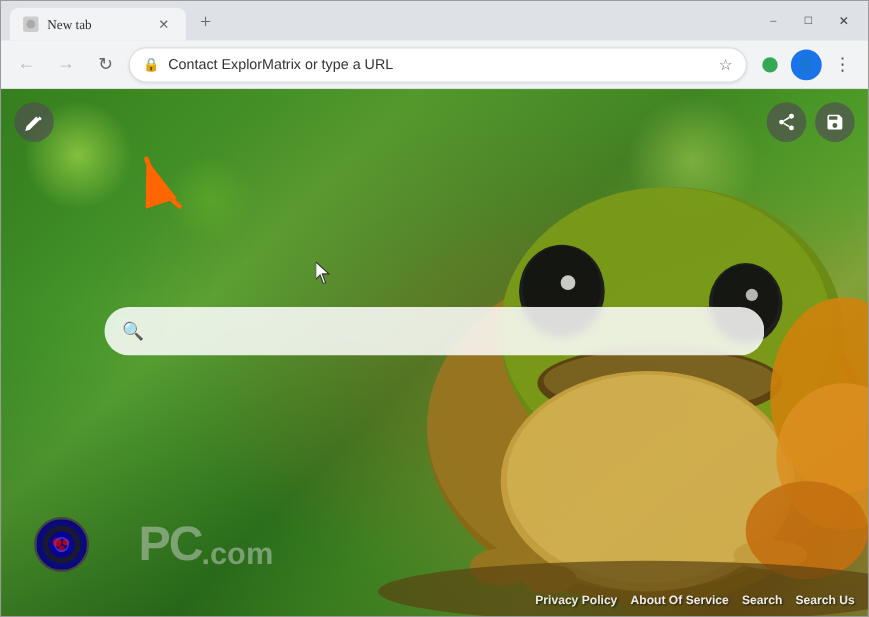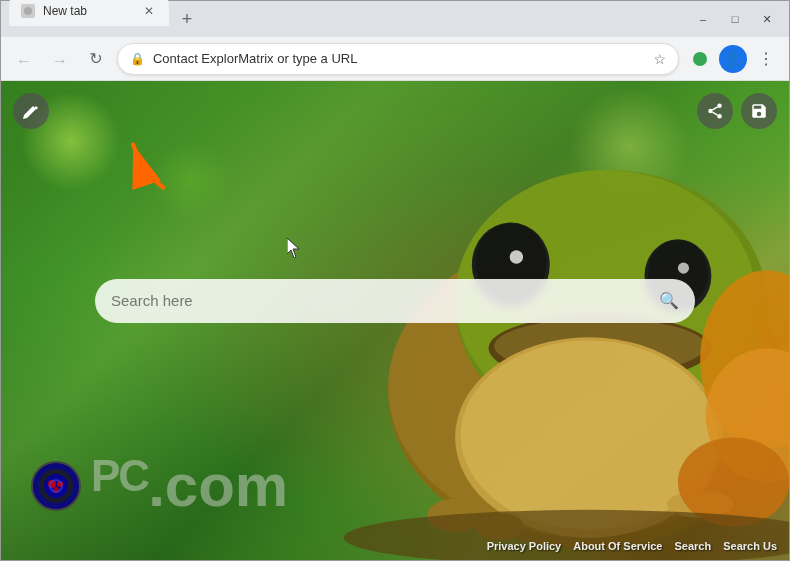--- a/index.html
+++ b/index.html
@@ -2,21 +2,21 @@
 <html><head>
   <meta charset="utf-8">
   <style>
     * { margin: 0; padding: 0; box-sizing: border-box; }
     body { width: 790px; height: 561px; overflow: hidden; font-family: 'Segoe UI', Arial, sans-serif; background: #dee1e6; }
 
     
     .window { width: 790px; height: 561px; display: flex; flex-direction: column; border: 1px solid #999; background: #f1f3f4; }
 
     
-    .titlebar { height: 36px; background: #dee1e6; display: flex; align-items: center; padding: 11px 8px; gap: 0; flex-shrink: 0; }
+    .titlebar { height: 36px; background: #dee1e6; display: flex; align-items: center; padding: 0 8px; gap: 0; flex-shrink: 0; font-family: Liberation Serif, serif; }
     .tab-strip { display: flex; align-items: flex-end; height: 100%; flex: 1; }
     .tab-active { background: #f1f3f4; border-radius: 8px 8px 0 0; padding: 0 12px; height: 30px; display: flex; align-items: center; gap: 8px; font-size: 12px; color: #333; min-width: 160px; max-width: 200px; position: relative; }
     .tab-favicon { width: 14px; height: 14px; background: #ccc; border-radius: 2px; display: flex; align-items: center; justify-content: center; }
     .tab-label { flex: 1; white-space: nowrap; overflow: hidden; text-overflow: ellipsis; }
     .tab-close { width: 16px; height: 16px; display: flex; align-items: center; justify-content: center; border-radius: 50%; color: #666; font-size: 12px; cursor: pointer; }
     .tab-add { margin-left: 4px; width: 28px; height: 28px; display: flex; align-items: center; justify-content: center; border-radius: 50%; color: #666; font-size: 18px; cursor: pointer; align-self: center; }
     .window-controls { display: flex; align-items: center; gap: 4px; margin-left: auto; }
     .win-btn { width: 28px; height: 20px; display: flex; align-items: center; justify-content: center; font-size: 11px; color: #444; cursor: pointer; }
 
     
@@ -193,40 +193,39 @@
       </div>
       <div class="page-btn-tr">
         <svg width="18" height="18" viewBox="0 0 24 24" fill="white">
           <path d="M17 3H5a2 2 0 0 0-2 2v14a2 2 0 0 0 2 2h14a2 2 0 0 0 2-2V7l-4-4zm-5 16a3 3 0 1 1 0-6 3 3 0 0 1 0 6zm3-10H5V5h10v4z"></path>
         </svg>
       </div>
     </div>
 
     <div class="search-bar-container">
       <div class="search-bar">
-        <input class="search-input" type="text" placeholder="Search here" style="">
         <span class="search-icon">🔍</span>
       </div>
     </div>
 
     <div class="pcrisk-watermark">
       <div class="pcrisk-logo">
         <div class="pcrisk-logo-inner">
           <svg width="28" height="28" viewBox="0 0 28 28">
             <circle cx="14" cy="14" r="12" fill="#0000aa" opacity="0.8"></circle>
             <circle cx="10" cy="12" r="4" fill="#cc0000" opacity="0.9"></circle>
             <circle cx="18" cy="12" r="3" fill="#cc0000" opacity="0.9"></circle>
             <circle cx="14" cy="18" r="3" fill="#cc0000" opacity="0.7"></circle>
             <circle cx="14" cy="14" r="6" fill="none" stroke="#4444ff" stroke-width="1.5" opacity="0.7"></circle>
           </svg>
         </div>
       </div>
-      <div style="display:flex;align-items:flex-start;">
+      <div style="display:flex;align-items:flex-end;margin-left:35px;">
         <span style="font-size:44px;font-weight:900;color:rgba(220,220,220,0.45);font-family:Arial Black,sans-serif;letter-spacing:-2px;">PC</span>
-        <span style="font-size:60px;font-weight:900;color:rgba(220,220,220,0.45);font-family:Arial Black,sans-serif;">.com</span>
+        <span style="font-size:28px;font-weight:900;color:rgba(220,220,220,0.45);font-family:Arial Black,sans-serif;">.com</span>
       </div>
     </div>
 
     <div class="footer-links">
       <a class="footer-link">Privacy Policy</a>
       <a class="footer-link">About Of Service</a>
       <a class="footer-link">Search</a>
       <a class="footer-link">Search Us</a>
     </div>
 

